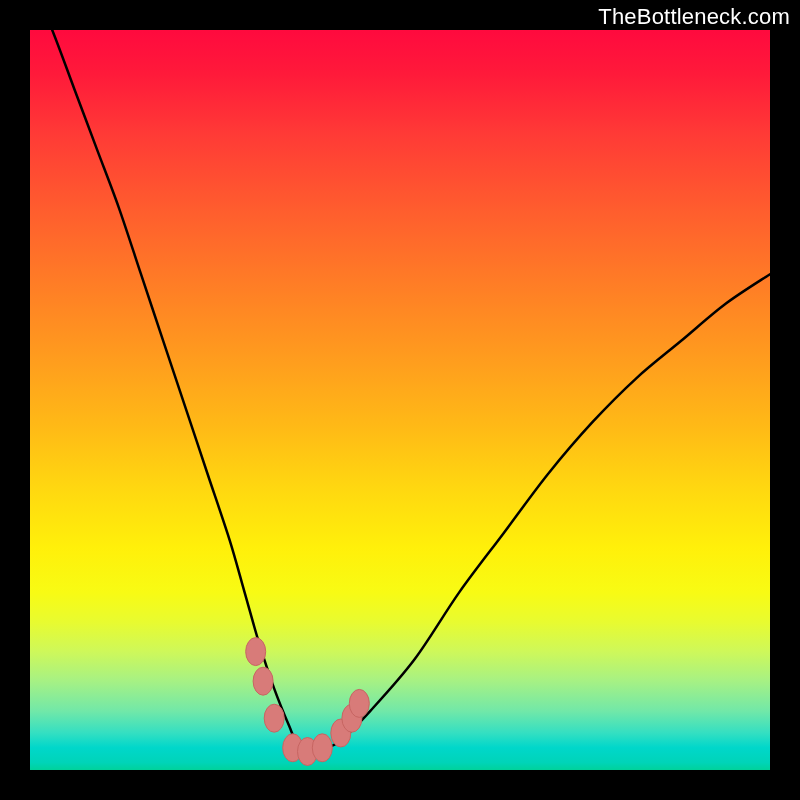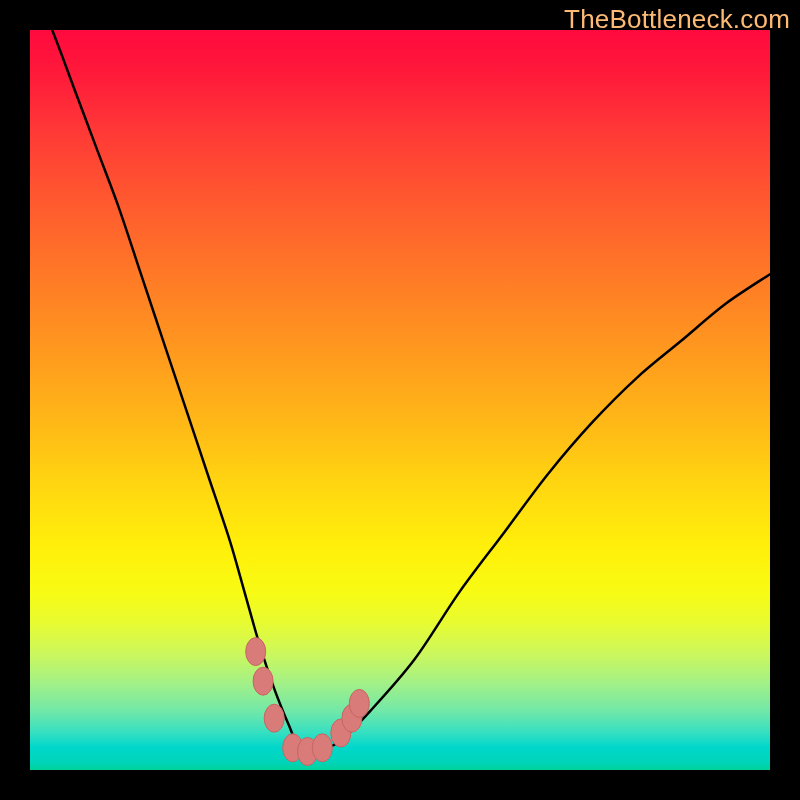--- a/index.html
+++ b/index.html
@@ -59,22 +59,22 @@
   }
   .marker {
     fill: #d87b79;
     stroke: #c76562;
     stroke-width: 1;
   }
   .watermark-link {
     position: absolute;
     top: 4px;
     right: 10px;
-    color: #fdba74;
-    font-size: 26px;
+    color: #ffffff;
+    font-size: 22px;
     text-decoration: none;
     letter-spacing: 0.2px;
   }
 </style>
 </head>
 <body>
 
 <div class="stage">
   <a class="watermark-link" href="#">TheBottleneck.com</a>
 

